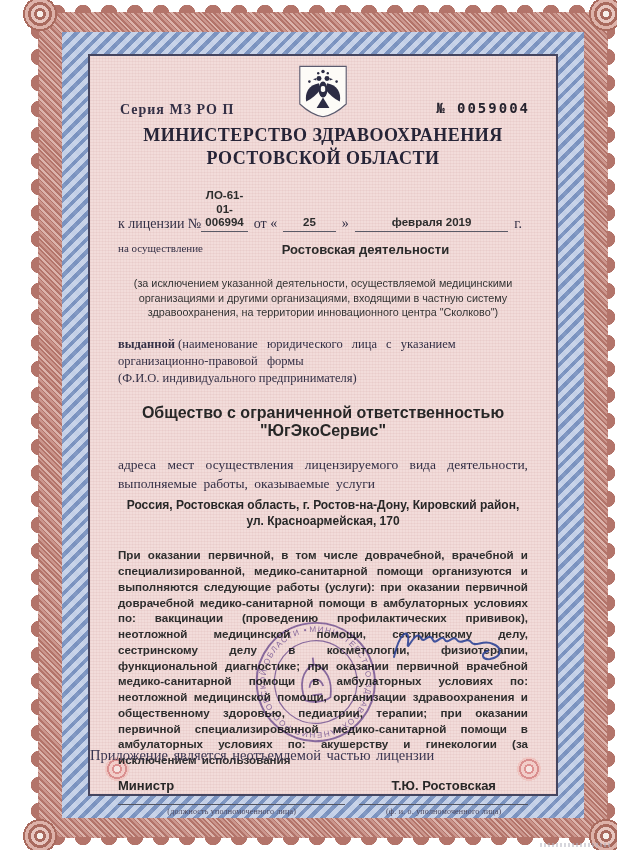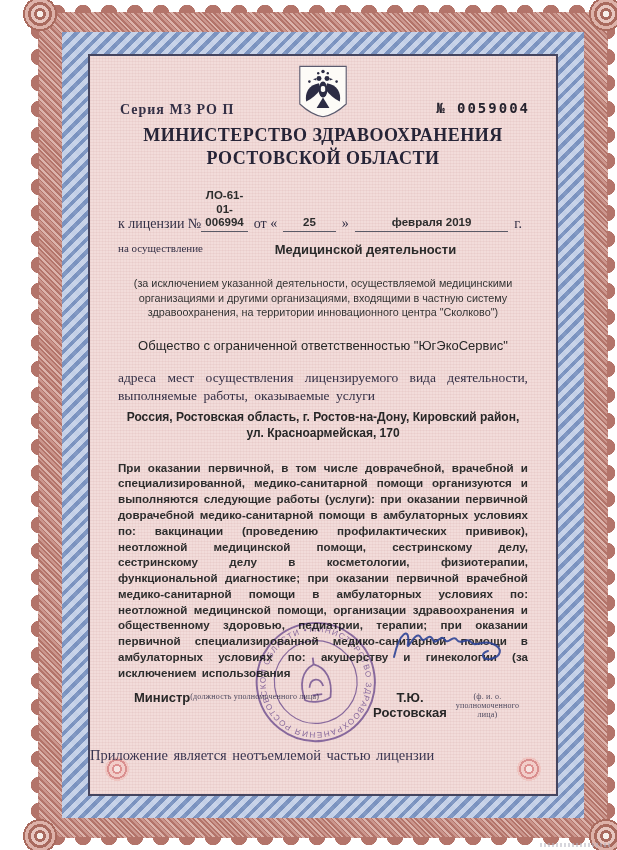--- a/index.html
+++ b/index.html
@@ -88,33 +88,33 @@
   .activity{margin-top:10px;}
   .activity-intro{float:left;font-size:11px;color:#332f45;}
   .activity-name{text-align:center;font-family:"Liberation Sans",sans-serif;
     font-weight:bold;font-size:13px;color:#2a2a2a;}
   .activity-note{clear:both;text-align:center;font-family:"Liberation Sans",sans-serif;
     font-size:10.8px;color:#333;line-height:1.35;margin-top:19px;padding:0 6px;}
 
   .issued{margin-top:16px;font-size:12.5px;color:#332f45;line-height:1.35;}
   .issued .w{word-spacing:6px;}
   .org{margin-top:18px;text-align:center;font-family:"Liberation Sans",sans-serif;
-    font-weight:normal;font-size:13px;color:#272727;}
+    font-weight:bold;font-size:16px;color:#272727;}
 
   .addresses{margin-top:16px;font-size:13.5px;color:#332f45;line-height:1.35;
     text-align:justify;word-spacing:3px;}
   .addr-value{margin-top:4px;text-align:center;font-family:"Liberation Sans",sans-serif;
     font-weight:bold;font-size:12px;color:#272727;line-height:1.35;word-spacing:normal;}
 
   .works{margin-top:18px;font-family:"Liberation Sans",sans-serif;font-weight:bold;
     font-size:11.6px;color:#2d2d2d;line-height:1.36;text-align:justify;
     text-align-last:left;word-spacing:2px;}
 
   .sig-block{margin-top:10px;display:flex;gap:14px;}
-  .sig-col{display:flex;flex-direction:row;margin-left:16px;}
+  .sig-col{display:flex;flex-direction:column;}
   .sig-col.c1{flex:1.35;} .sig-col.c2{flex:1.15;position:relative;} .sig-col.c3{flex:1;}
   .sig-top{font-family:"Liberation Sans",sans-serif;font-weight:bold;font-size:13px;
     color:#272727;height:24px;}
   .sig-col.c3 .sig-top{text-align:center;}
   .sig-line{border-bottom:1px solid #55555f;height:2px;}
   .sig-hint{font-size:8px;color:#4a465c;text-align:center;margin-top:2px;letter-spacing:.2px;}
 
   .footer-line{position:absolute;left:0;right:0;bottom:30px;text-align:left;
     font-size:14.5px;color:#3a3550;word-spacing:2px;}
 
@@ -185,24 +185,29 @@
           <span class="field grow" style="flex:1.6;">ЛО-61-01-006994</span>
           <span class="label-serif normal gap">от «</span>
           <span class="field" style="width:46px;">25</span>
           <span class="label-serif normal gap">»</span>
           <span class="field" style="width:150px;">февраля 2019</span>
           <span class="label-serif normal gap">г.</span>
         </div>
 
         <div class="activity">
           <span class="activity-intro">на осуществление</span>
-          <div class="activity-name">Медицинской деятельности</div>
+          <div class="activity-name">Ростовская деятельности</div>
           <div class="activity-note">(за исключением указанной деятельности, осуществляемой медицинскими организациями и другими организациями, входящими в частную систему здравоохранения, на территории инновационного центра "Сколково")</div>
         </div>
 
+        <div class="issued">
+          <span style="font-weight:bold;">выданной</span>
+          <span class="w">(наименование юридического лица с указанием организационно-правовой формы</span><br>
+          <span>(Ф.И.О. индивидуального предпринимателя)</span>
+        </div>
 
         <div class="org">Общество с ограниченной ответственностью "ЮгЭкоСервис"</div>
 
         <div class="addresses">
           <span>адреса мест осуществления лицензируемого вида деятельности, выполняемые работы, оказываемые услуги</span>
           <div class="addr-value">
             <span>Россия, Ростовская область, г. Ростов-на-Дону, Кировский район,</span><br>
             <span>ул. Красноармейская, 170</span>
           </div>
         </div>

